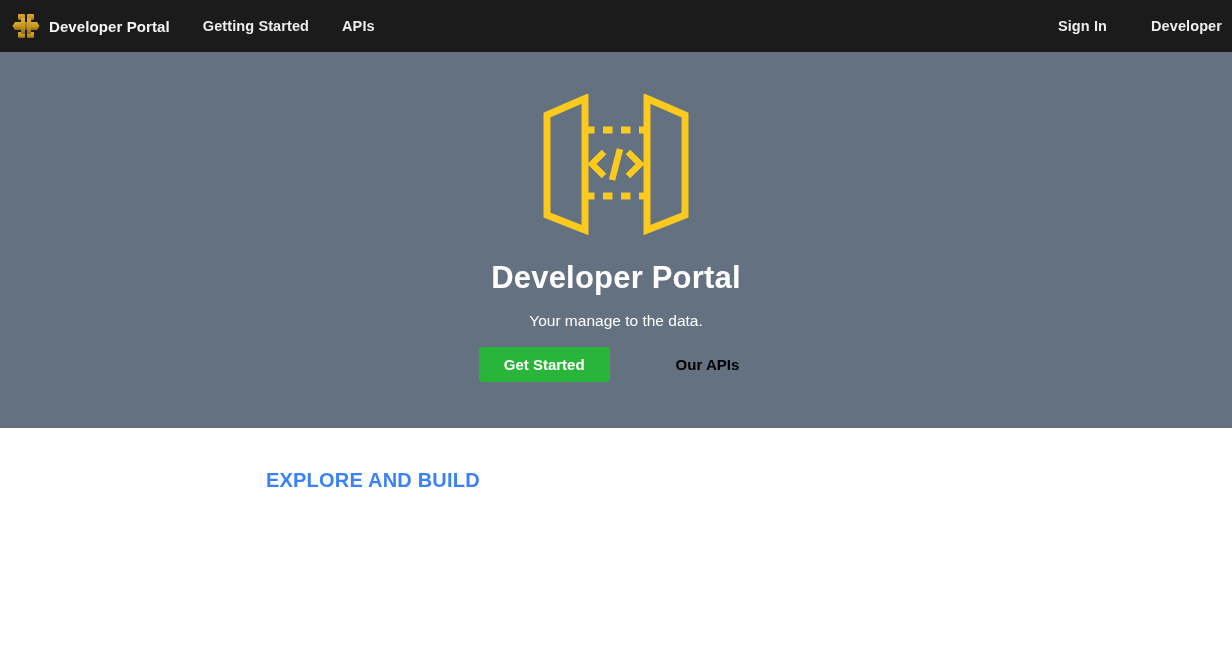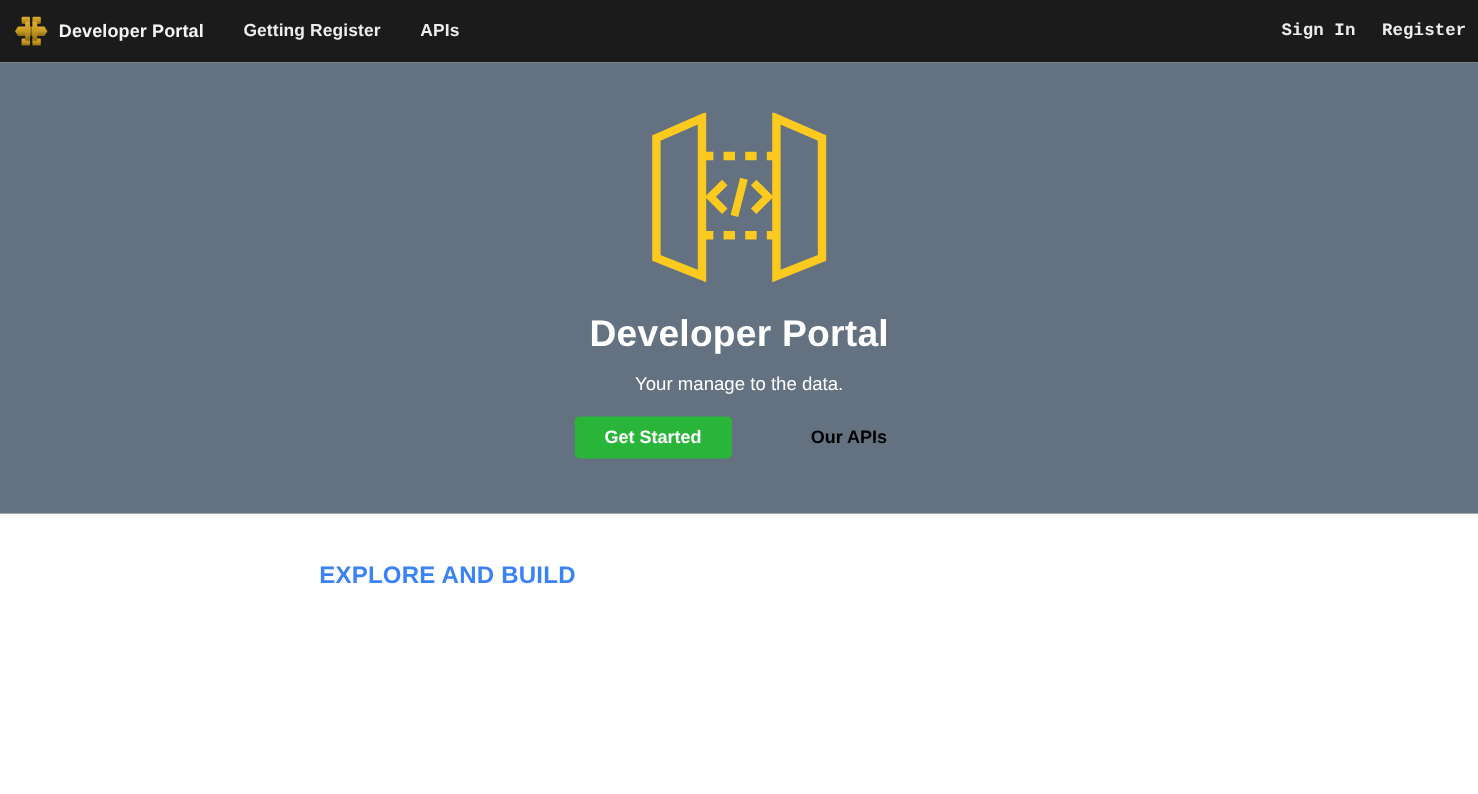--- a/index.html
+++ b/index.html
@@ -35,21 +35,21 @@
   .nav-link {
     color: #ededed;
     font-size: 14.5px;
     font-weight: 700;
     margin-right: 33px;
     cursor: pointer;
     text-decoration: none;
     letter-spacing: 0.1px;
   }
   .nav-right { margin-left: auto; display: flex; align-items: center; }
-  .nav-right .nav-link { margin-right: 0; margin-left: 22px; font-family: Liberation Mono, monospace; }
+  .nav-right .nav-link { margin-right: 0; margin-left: 44px; }
 
   
   .hero {
     height: 376px;
     background: #637180;
     display: flex;
     flex-direction: column;
     align-items: center;
   }
   .hero-icon { width: 150px; height: 142px; margin-top: 42px; }
@@ -134,25 +134,25 @@
           <rect x="15" y="20" width="7" height="6" rx="1"></rect>
           <path d="M3,10 h22 l2.5,4 -2.5,4 H3 l-2.5,-4 z"></path>
           <rect x="9" y="6" width="4" height="16"></rect>
           <rect x="15" y="6" width="4" height="16"></rect>
         </g>
         <rect x="13.5" y="2" width="1" height="24" fill="#1b1b1b" opacity="0.45"></rect>
       </svg>
     </span>
     <span class="brand-label">Developer Portal</span>
   </div>
-  <a class="nav-link">Getting Register</a>
+  <a class="nav-link">Getting Started</a>
   <a class="nav-link">APIs</a>
   <div class="nav-right">
     <a class="nav-link">Sign In</a>
-    <a class="nav-link">Register</a>
+    <a class="nav-link">Developer</a>
   </div>
 </nav>
 
 <header class="hero">
   <div class="hero-icon">
     <svg viewBox="0 0 150 140" width="150" height="142">
       <g stroke="#fcca1e" fill="none" stroke-width="7" stroke-linejoin="miter">
         <polygon points="6,20 44,3.5 44,135 6,120"></polygon>
         <polygon points="144,20 106,3.5 106,135 144,120"></polygon>
       </g>

